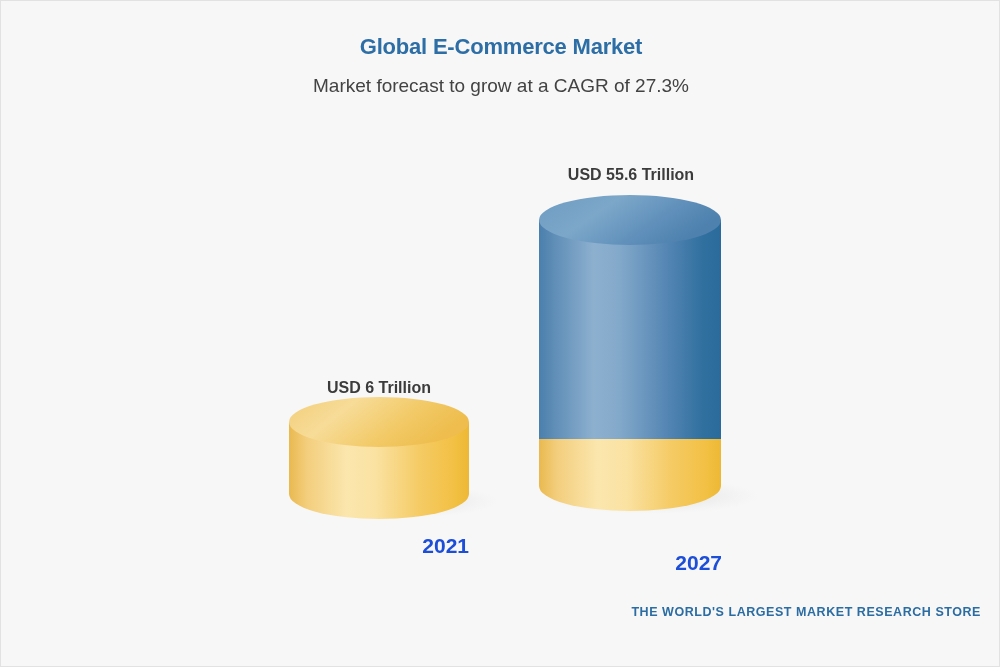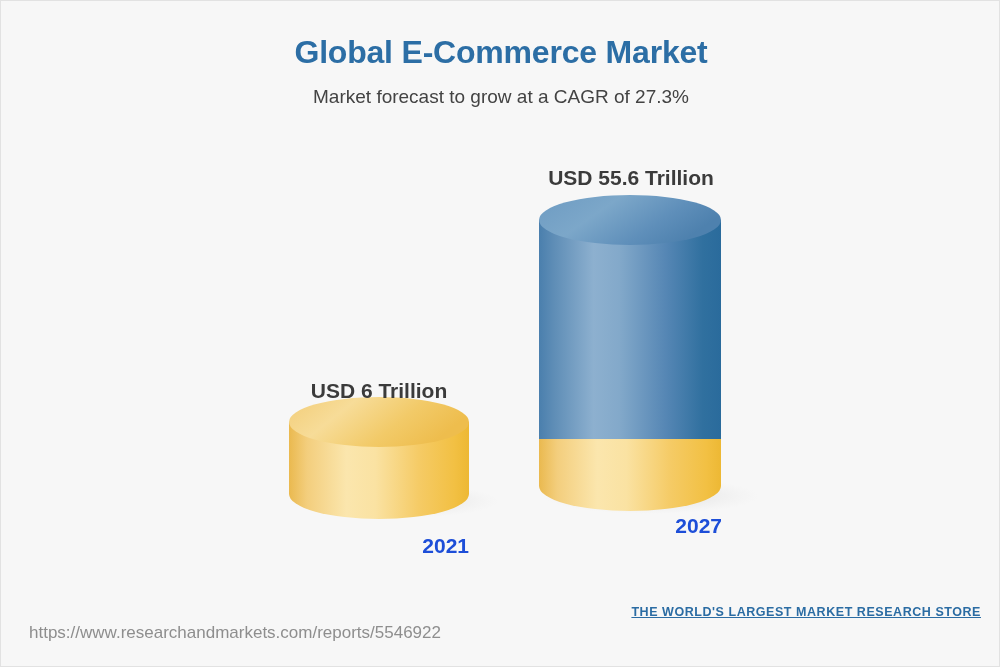--- a/index.html
+++ b/index.html
@@ -26,21 +26,21 @@
 
   
   #header {
     position: absolute;
     top: 34px;
     left: 0;
     width: 1000px;
     text-align: center;
   }
   #chart-title {
-    font-size: 32px;
+    font-size: 22px;
     font-weight: bold;
     color: #2c6ea5;
     letter-spacing: -0.2px;
     line-height: 1.1;
   }
   #chart-subtitle {
     margin-top: 16px;
     font-size: 19px;
     font-weight: normal;
     color: #434343;
@@ -51,21 +51,21 @@
   #plot {
     position: absolute;
     left: 0;
     top: 0;
     width: 1000px;
     height: 667px;
   }
 
   .value-label {
     position: absolute;
-    font-size: 21px;
+    font-size: 16px;
     font-weight: bold;
     color: #3b3b3b;
     text-align: center;
     white-space: nowrap;
   }
   .cat-label {
     position: absolute;
     font-size: 21px;
     font-weight: bold;
     color: #1d4ed8;
@@ -97,21 +97,20 @@
   }
   #logo-main .lg-blue { color: #2b6ca3; }
   #logo-main .lg-gold { color: #f2b632; }
   #logo-tag {
     margin-top: 5px;
     font-size: 12.5px;
     font-weight: bold;
     color: #2b6ca3;
     letter-spacing: 0.55px;
     white-space: nowrap;
-    text-decoration: underline;
   }
 </style>
 </head>
 <body>
 
 <div id="infographic">
 
   <div id="header">
     <div id="chart-title">Global E-Commerce Market</div>
     <div id="chart-subtitle">Market forecast to grow at a CAGR of 27.3%</div>
@@ -181,22 +180,21 @@
         <ellipse cx="629" cy="219" rx="91" ry="25" fill="url(#gradBlueTop)"></ellipse>
       </g>
     </svg>
 
     <div class="value-label" style="left:288px; top:378px; width:180px;">USD 6 Trillion</div>
 
     <div class="value-label" style="left:539px; top:165px; width:182px;">USD 55.6 Trillion</div>
 
     <div class="cat-label" style="left:288px; top:533px; width:180px;">2021</div>
 
-    <div class="cat-label" style="left:539px; top:513px; width:182px;">2027</div>
+    <div class="cat-label" style="left:539px; top:550px; width:182px;">2027</div>
   </div>
 
-  <a id="footer-url" href="#" style="text-decoration:none;">https://www.researchandmarkets.com/reports/5546922</a>
 
   <div id="logo">
     <div id="logo-tag">THE WORLD'S LARGEST MARKET RESEARCH STORE</div>
   </div>
 
 </div>
 
 </body></html>

